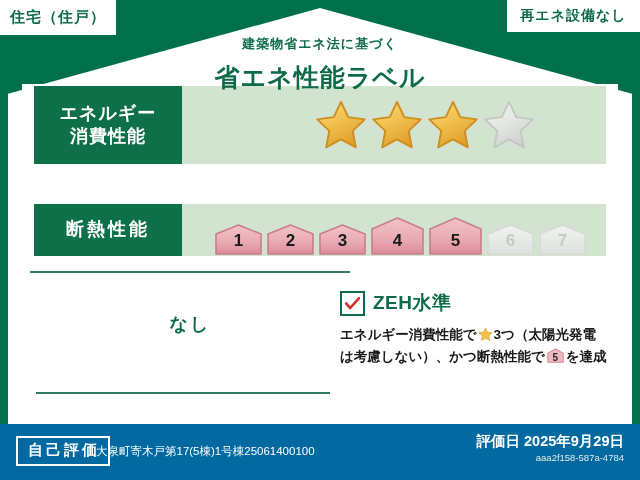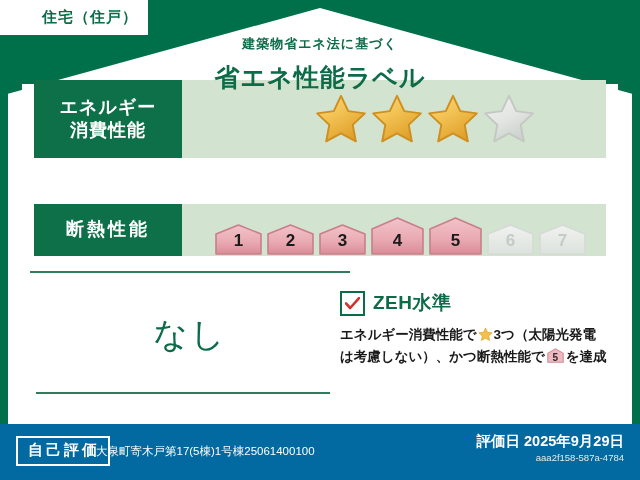--- a/index.html
+++ b/index.html
@@ -12,21 +12,20 @@
     position:relative;width:640px;height:480px;
     background:#00704A;overflow:hidden;
   }
 
   
   .corner-badge{
     position:absolute;background:#ffffff;color:#0d6b48;
     font-weight:bold;letter-spacing:1px;
     display:flex;align-items:center;justify-content:center;
     z-index:6;
-    padding-left:32px;
   }
   #badge-left{left:0;top:0;width:116px;height:35px;font-size:15px;}
   #badge-right{right:0;top:0;width:133px;height:32px;font-size:14px;}
 
   
   #house{
     position:absolute;left:8px;top:8px;width:624px;height:464px;
     background:#ffffff;
     clip-path:polygon(0% 18.5%, 50% 0%, 100% 18.5%, 100% 100%, 0% 100%);
     z-index:2;
@@ -43,21 +42,21 @@
     z-index:5;color:#0d6b48;
   }
   #title-sub{font-size:13px;font-weight:bold;letter-spacing:1px;line-height:1.2;}
   #title-main{font-size:25px;font-weight:bold;letter-spacing:1px;line-height:1.25;margin-top:10px;}
 
   
   .perf-row{
     position:absolute;left:34px;width:572px;height:78px;
     background:#d2e3d0;display:flex;align-items:stretch;z-index:4;
   }
-  #row-energy{top:80px;gap:41px;}
+  #row-energy{top:86px;gap:41px;}
   #row-insul{top:204px;height:52px;}
 
   .perf-key{
     background:#0d7049;color:#ffffff;font-weight:bold;
     display:flex;flex-direction:column;align-items:center;justify-content:center;
     line-height:1.3;flex:0 0 148px;
   }
   #row-energy .perf-key{font-size:18px;letter-spacing:1px;}
   #row-insul .perf-key{font-size:18px;letter-spacing:3px;text-align:right;}
   .perf-val{flex:1;display:flex;align-items:center;}
@@ -82,21 +81,21 @@
     display:flex;align-items:center;z-index:5;
   }
   #cost-head .rule{flex:1;height:2px;background:#2f7d5c;}
   #cost-head .rule.short{flex:0 0 56px;}
   #cost-title{
     color:#0d6b48;font-size:16px;font-weight:bold;letter-spacing:1px;
     padding:0 8px;white-space:nowrap;
   }
   #cost-value{
     position:absolute;left:30px;top:312px;width:320px;text-align:center;
-    color:#0d6b48;font-size:34px;font-weight:normal;letter-spacing:2px;z-index:5;
+    color:#0d6b48;font-size:18px;font-weight:bold;letter-spacing:2px;z-index:5;
   }
   #cost-underline{
     position:absolute;left:36px;top:392px;width:294px;height:2px;
     background:#2f7d5c;z-index:5;
   }
 
   
   #zeh{
     position:absolute;left:340px;top:290px;width:274px;z-index:5;
   }
@@ -146,20 +145,21 @@
 </style>
 </head>
 <body>
 
 <div id="label">
 
   <div id="house"></div>
   <div id="plate"></div>
 
   <div class="corner-badge" id="badge-left">住宅（住戸）</div>
+  <div class="corner-badge" id="badge-right">再エネ設備なし</div>
 
   <div id="title-block">
     <div id="title-sub">建築物省エネ法に基づく</div>
     <div id="title-main">省エネ性能ラベル</div>
   </div>
 
   <div class="perf-row" id="row-energy">
     <div class="perf-key">
       <span>エネルギー</span>
       <span>消費性能</span>

